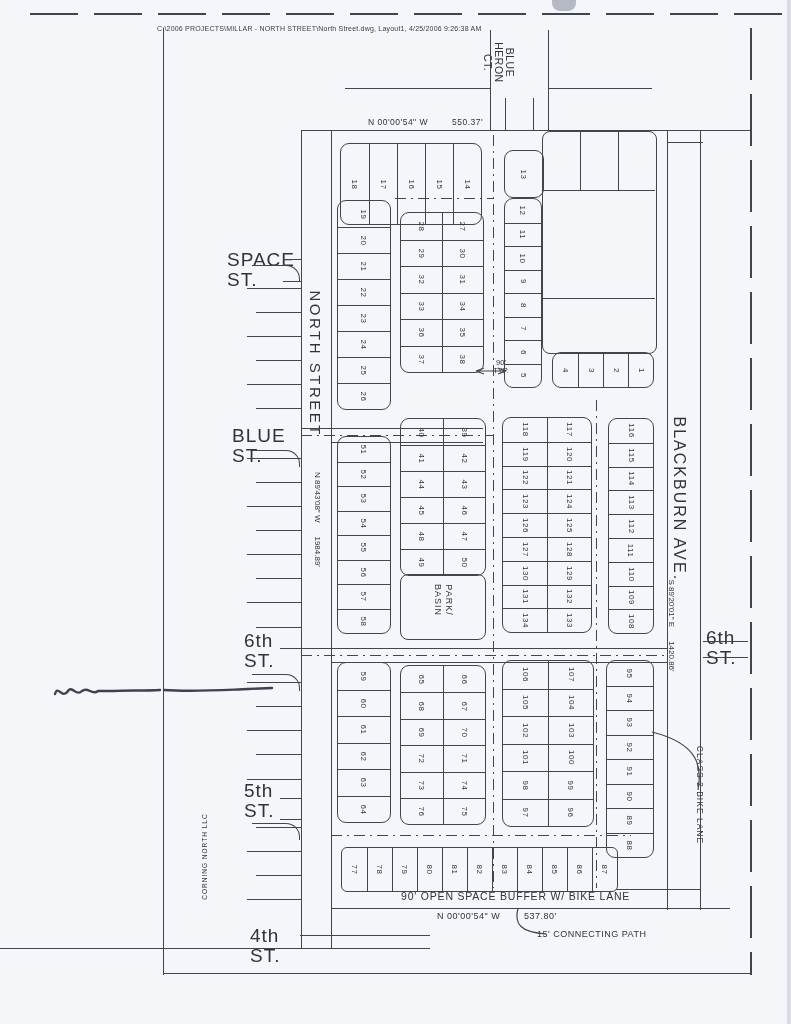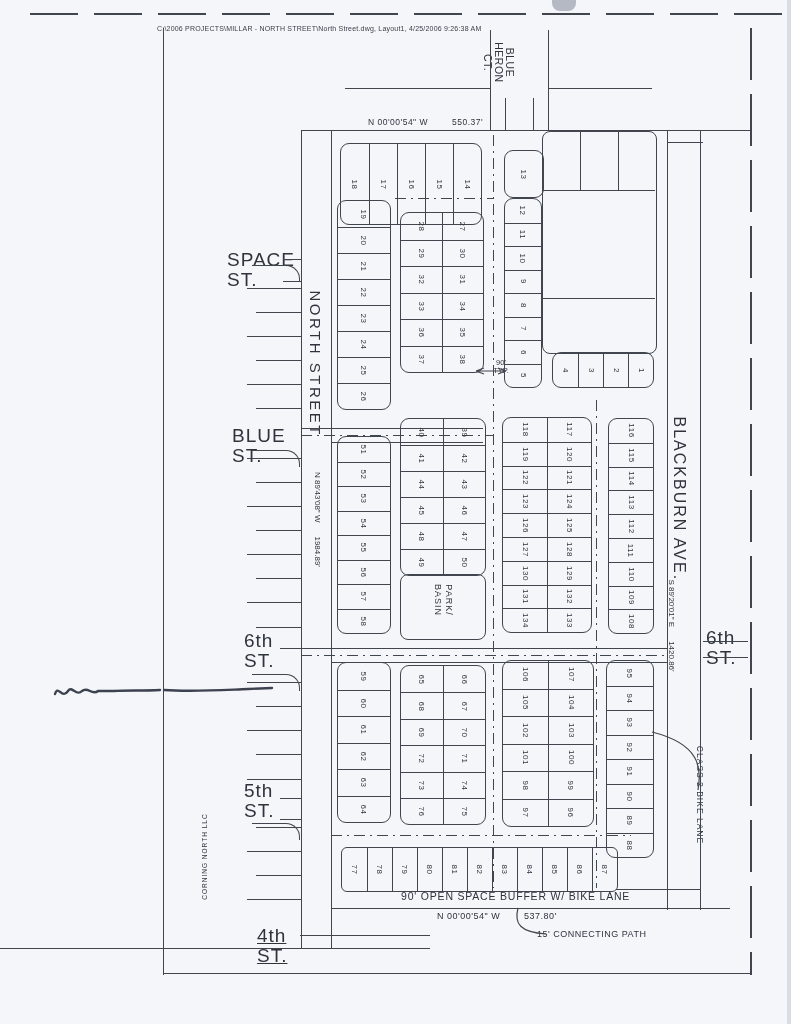--- a/index.html
+++ b/index.html
@@ -42,21 +42,21 @@
   .lbl span{display:block;}
   .big{font-size:19px;line-height:20px;letter-spacing:1px;}
   .t-file{left:157px;top:25px;font-size:7px;letter-spacing:.2px;color:#383d47;}
   .t-houghton{left:350px;top:93px;font-size:17px;letter-spacing:2.5px;}
   .t-bh{left:468px;top:46px;width:60px;transform:rotate(90deg);font-size:10.5px;letter-spacing:.5px;text-align:center;}
   .t-bh span{line-height:11px;}
   .t-hoag{left:227px;top:250px;}
   .t-west{left:232px;top:426px;}
   .t-6l{left:244px;top:631px;}
   .t-5{left:244px;top:781px;}
-  .t-4{left:257px;top:926px;text-decoration:underline;}
+  .t-4{left:250px;top:926px;}
   .t-6r{left:706px;top:628px;}
   .t-north{left:250px;top:347px;width:130px;transform:rotate(90deg);font-size:15px;letter-spacing:2.5px;text-align:center;}
   .t-blackburn{left:606px;top:480px;width:145px;transform:rotate(90deg);font-size:16px;letter-spacing:2px;text-align:center;}
   .t-bear-h,.t-dist-h{font-size:8.5px;letter-spacing:.5px;}
   .t-bear-h{left:368px;top:117px;}
   .t-dist-h{left:452px;top:117px;}
   .t-bear-w{left:227px;top:515px;width:180px;transform:rotate(90deg);font-size:8px;text-align:center;}
   .t-bear-e{left:586px;top:621px;width:170px;transform:rotate(90deg);font-size:8px;text-align:center;}
   .t-bear-w span,.t-bear-e span{display:inline;}
   .gap{padding-left:14px;}

